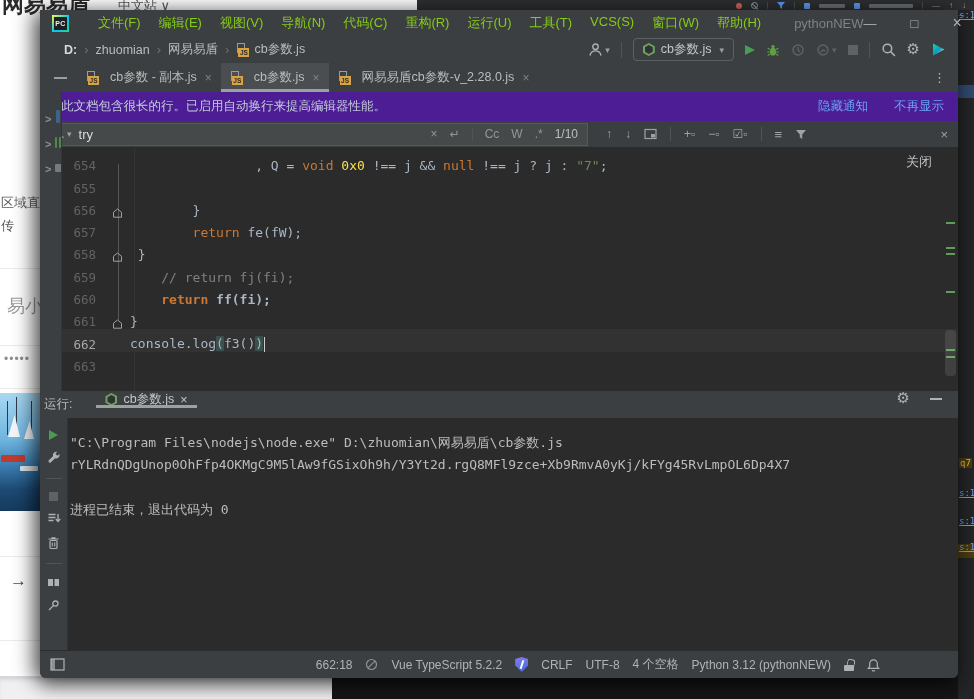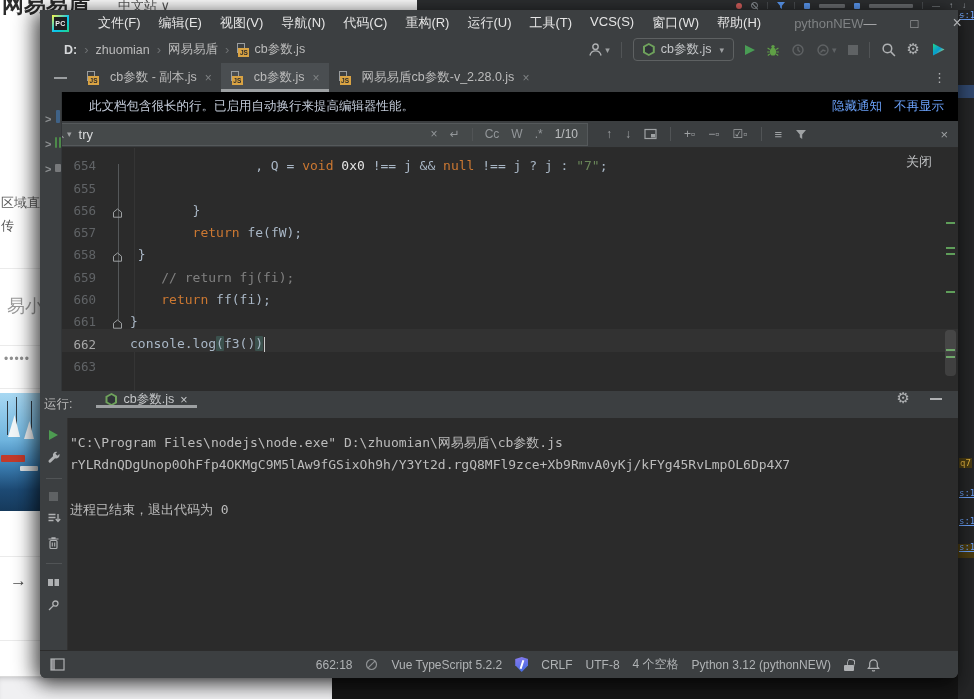--- a/index.html
+++ b/index.html
@@ -46,21 +46,21 @@
   .frag:nth-child(6){top:532px}.frag:nth-child(7){top:566px}.frag:nth-child(8){top:588px}
 
   
   .ide{position:absolute;left:40px;top:10px;width:918px;height:668px;background:#3c3f41;
     box-shadow:-8px 0 20px rgba(0,0,0,.45),0 8px 18px rgba(0,0,0,.5);border-radius:0 0 6px 6px;font-size:13px;color:#bbbbbb}
 
   .titlebar{position:absolute;left:0;top:0;right:0;height:26px;display:flex;align-items:center;padding:0 10px 0 12px}
   .pclogo{width:17px;height:17px;padding:2px;background:linear-gradient(135deg,#fcf84a,#07c3f2 55%,#21d789);flex:none}
   .pclogo i{display:flex;width:100%;height:100%;background:#1e1f22;color:#eee;font-style:normal;font-weight:bold;font-size:7px;align-items:center;justify-content:center;letter-spacing:.5px}
   .menus{display:flex;margin-left:20px}
-  .menu{padding:0 9px;font-size:13px;color:#e5e5e5;cursor:default;white-space:nowrap}
+  .menu{padding:0 9px;font-size:13px;color:#84cc16;cursor:default;white-space:nowrap}
   .wintitle{color:#7f8284;font-size:13px;margin-left:24px;white-space:nowrap}
   .winbtns{margin-left:auto;display:flex;align-items:center;gap:34px;color:#afb1b3;font-size:13px;padding-right:10px}
   .winbtns span{cursor:default}
 
   .navbar{position:absolute;left:0;top:26px;right:0;height:27px;display:flex;align-items:center;padding:0 12px 0 24px;font-size:12.5px}
   .crumb-wrap{display:flex;align-items:center}
   .crumb{color:#bbbbbb;white-space:nowrap}
   .crumb-wrap:first-child .crumb{font-weight:bold;color:#d6d8da}
   .chev{color:#6e7173;margin:0 7px;font-size:13px}
   .jsicon{position:relative;width:13px;height:14px;flex:none;margin-right:5px}
@@ -79,22 +79,22 @@
 
   .tabbar{position:absolute;left:0;top:53px;right:0;height:29px;display:flex;align-items:stretch;background:#3c3f41}
   .tab-dash{width:13px;height:2px;background:#9b9ea0;align-self:center;margin:0 10px 0 14px;flex:none}
   .tabs{display:flex}
   .tab{display:flex;align-items:center;gap:6px;padding:0 9px;font-size:12.5px;color:#bbbbbb;position:relative;white-space:nowrap}
   .tab.active{background:#4a4e51}
   .tab.active::after{content:"";position:absolute;left:0;right:0;bottom:0;height:3px;background:#9da0a2}
   .tab .tclose{color:#7f8284;font-size:12px;margin-left:2px}
   .kebab{margin-left:auto;align-self:center;padding-right:12px;color:#afb1b3;font-size:13px}
 
-  .banner{position:absolute;left:0;top:82px;right:0;height:29px;background:#000000;display:flex;align-items:center;padding:0 14px 0 49px;font-size:12.5px;color:#c3cbd9}
-  .banner-actions{margin-left:auto;display:flex;gap:12px}
+  .banner{position:absolute;left:0;top:82px;right:0;height:29px;background:#4c1d95;display:flex;align-items:center;padding:0 14px 0 21px;font-size:12.5px;color:#c3cbd9}
+  .banner-actions{margin-left:auto;display:flex;gap:26px}
   .blink{color:#6aa0f8;cursor:pointer;white-space:nowrap}
 
   .searchrow{position:absolute;left:0;top:111px;right:0;height:27px;background:#3b3e40;display:flex;align-items:center;padding:0 10px 0 3px;border-bottom:1px solid #2c2c2c}
   .sfield{width:545px;height:23px;background:#45494a;border:1px solid #55595b;display:flex;align-items:center;padding:0 9px;gap:7px}
   .sglass{position:relative;width:11px;height:11px;flex:none}
   .sglass::before{content:"";position:absolute;left:0;top:0;width:7px;height:7px;border:1.4px solid #9da0a3;border-radius:50%}
   .sglass::after{content:"";position:absolute;left:7px;top:7px;width:4px;height:1.4px;background:#9da0a3;transform:rotate(45deg)}
   .squery{color:#d8dadc;font-size:13px}
   .sfield-right{margin-left:auto;display:flex;align-items:center;gap:12px;color:#93979a;font-size:12px}
   .scount{color:#bcbec0;margin-left:0}
@@ -104,21 +104,21 @@
 
   
   .editor{position:absolute;left:22px;top:138px;right:0;height:243px;background:#2b2b2b;overflow:hidden;font-family:"DejaVu Sans Mono",monospace}
   .elines{position:absolute;left:0;top:3px;right:14px}
   .eline{display:flex;height:22.3px;align-items:flex-end}
   .eline.cur{background:#323232;margin-right:-14px;padding-right:14px}
   .lnum{width:34px;flex:none;text-align:right;color:#606366;font-size:12.5px}
   .eline.cur .lnum{color:#a7a7a7}
   .foldcol{width:34px;flex:none;display:flex;justify-content:flex-end;padding-right:7px;align-items:center}
   .codetext{font-size:13px;white-space:pre;color:#a9b7c6}
-  .tk-p{color:#a9b7c6}.tk-k{color:#cc7832}.tk-n{color:#e5e5e5}.tk-s{color:#6a8759}.tk-c{color:#808080}
+  .tk-p{color:#a9b7c6}.tk-k{color:#cc7832}.tk-n{color:#fde047}.tk-s{color:#6a8759}.tk-c{color:#808080}
   .tk-m{background:#3b514d;border-radius:1px}
   .caret{display:inline-block;width:1px;height:15px;background:#cccccc;vertical-align:middle;margin-left:1px}
   .fold-guide{position:absolute;left:56px;top:16px;width:1px;height:156px;background:#55585a}
   .gutter-sep{position:absolute;left:72px;top:0;bottom:0;width:1px;background:#353535}
   .eclose{position:absolute;top:5px;right:26px;color:#bfc1c3;font-size:13px;font-family:"Liberation Sans",sans-serif}
   .stripe{position:absolute;right:1px;top:0;width:13px;height:100%}
   .smark{position:absolute;right:2px;width:9px;height:2px;background:#5f9e5a}
   .sthumb{position:absolute;right:1px;width:11px;top:182px;height:46px;background:rgba(255,255,255,.10);border-radius:4px}
 
   
@@ -450,21 +450,21 @@
             <span class="codetext" style="padding-left: 1ch;"><span class="tk-p">}</span></span>
           </div>
           <div class="eline">
             <span class="lnum">659</span>
             <span class="foldcol"></span>
             <span class="codetext" style="padding-left: 4ch;"><span class="tk-c">// return fj(fi);</span></span>
           </div>
           <div class="eline">
             <span class="lnum">660</span>
             <span class="foldcol"></span>
-            <span class="codetext" style="padding-left: 4ch;"><span class="tk-k">return</span><span class="tk-p"> ff(fi);</span></span>
+            <span class="codetext" style="padding-left: 4ch; font-weight: bold;"><span class="tk-k">return</span><span class="tk-p"> ff(fi);</span></span>
           </div>
           <div class="eline">
             <span class="lnum">661</span>
             <span class="foldcol">
               <svg width="11" height="10" viewBox="0 0 11 10">
                 <path d="M1.5 9.2V4.2L5.5 1l4 3.2v5z" fill="none" stroke="#9da0a2" stroke-width="1"></path>
               </svg>
             </span>
             <span class="codetext" style="padding-left: 0ch;"><span class="tk-p">}</span></span>
           </div>

